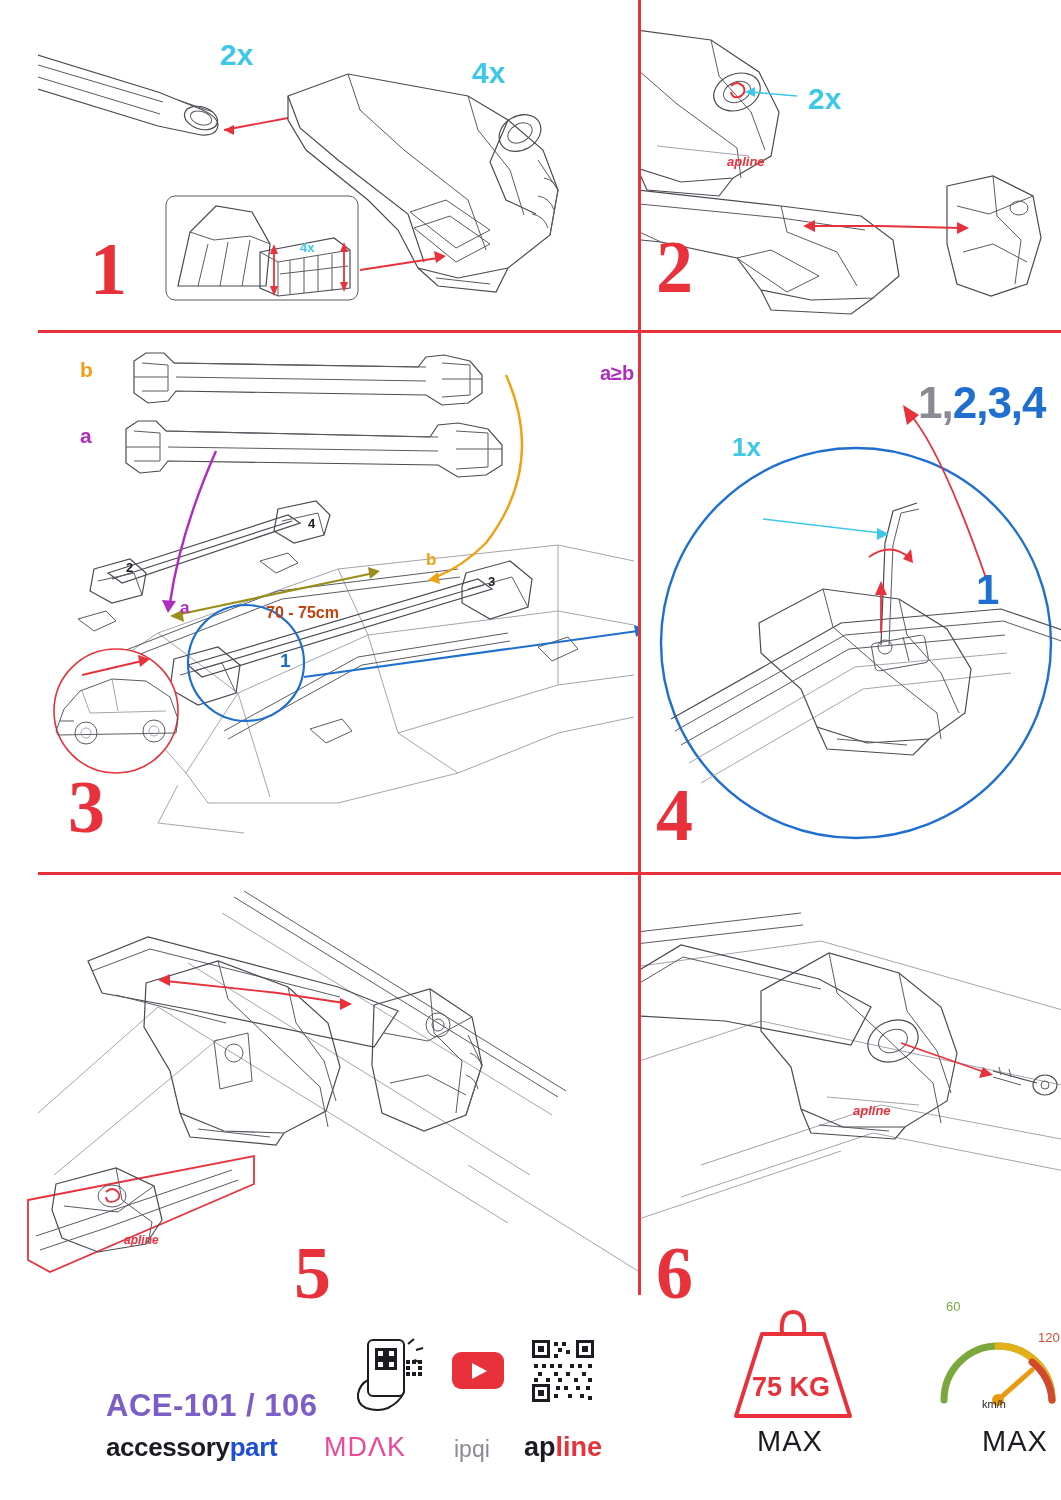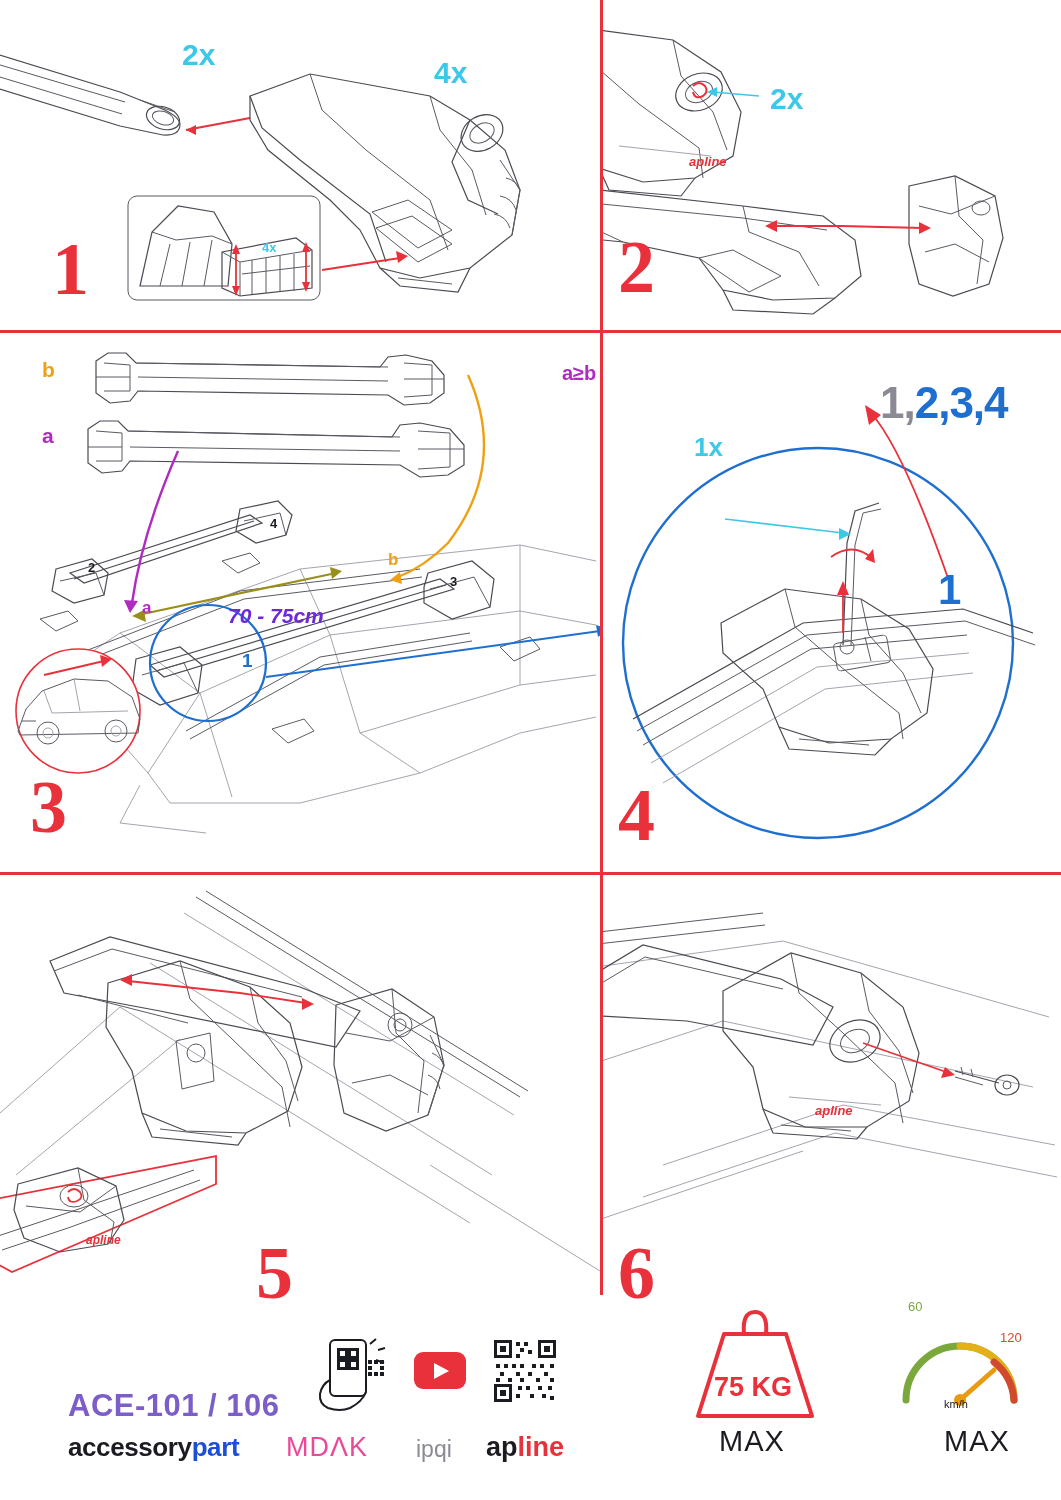--- a/index.html
+++ b/index.html
@@ -10,20 +10,21 @@
   body {
     font-family: "Liberation Sans", sans-serif;
     width: 1061px;
     height: 1500px;
     position: relative;
     overflow: hidden;
   }
   .sheet {
     position: absolute;
     inset: 0;
+    margin-left: 38px;
   }
   .divider {
     position: absolute;
     left: 0;
     width: 1061px;
     height: 3px;
     background: #e8313a;
   }
   #div1 { top: 330px; }
   #div2 { top: 872px; }
@@ -174,24 +175,23 @@
     font-weight: 700;
     color: #1f6fd0;
   }
   .lbl-ab {
     position: absolute;
     font-size: 21px;
     font-weight: 700;
   }
   .dim-text {
     position: absolute;
-    font-size: 21px;
-    font-style: italic;
-    font-weight: 700;
-    color: #6d28d9;
+    font-size: 16px;
+    font-weight: 700;
+    color: #c2410c;
   }
   .tiny-num {
     position: absolute;
     font-size: 13px;
     font-weight: 700;
     color: #1b1b22;
   }
   .circ-num {
     position: absolute;
     font-size: 19px;

